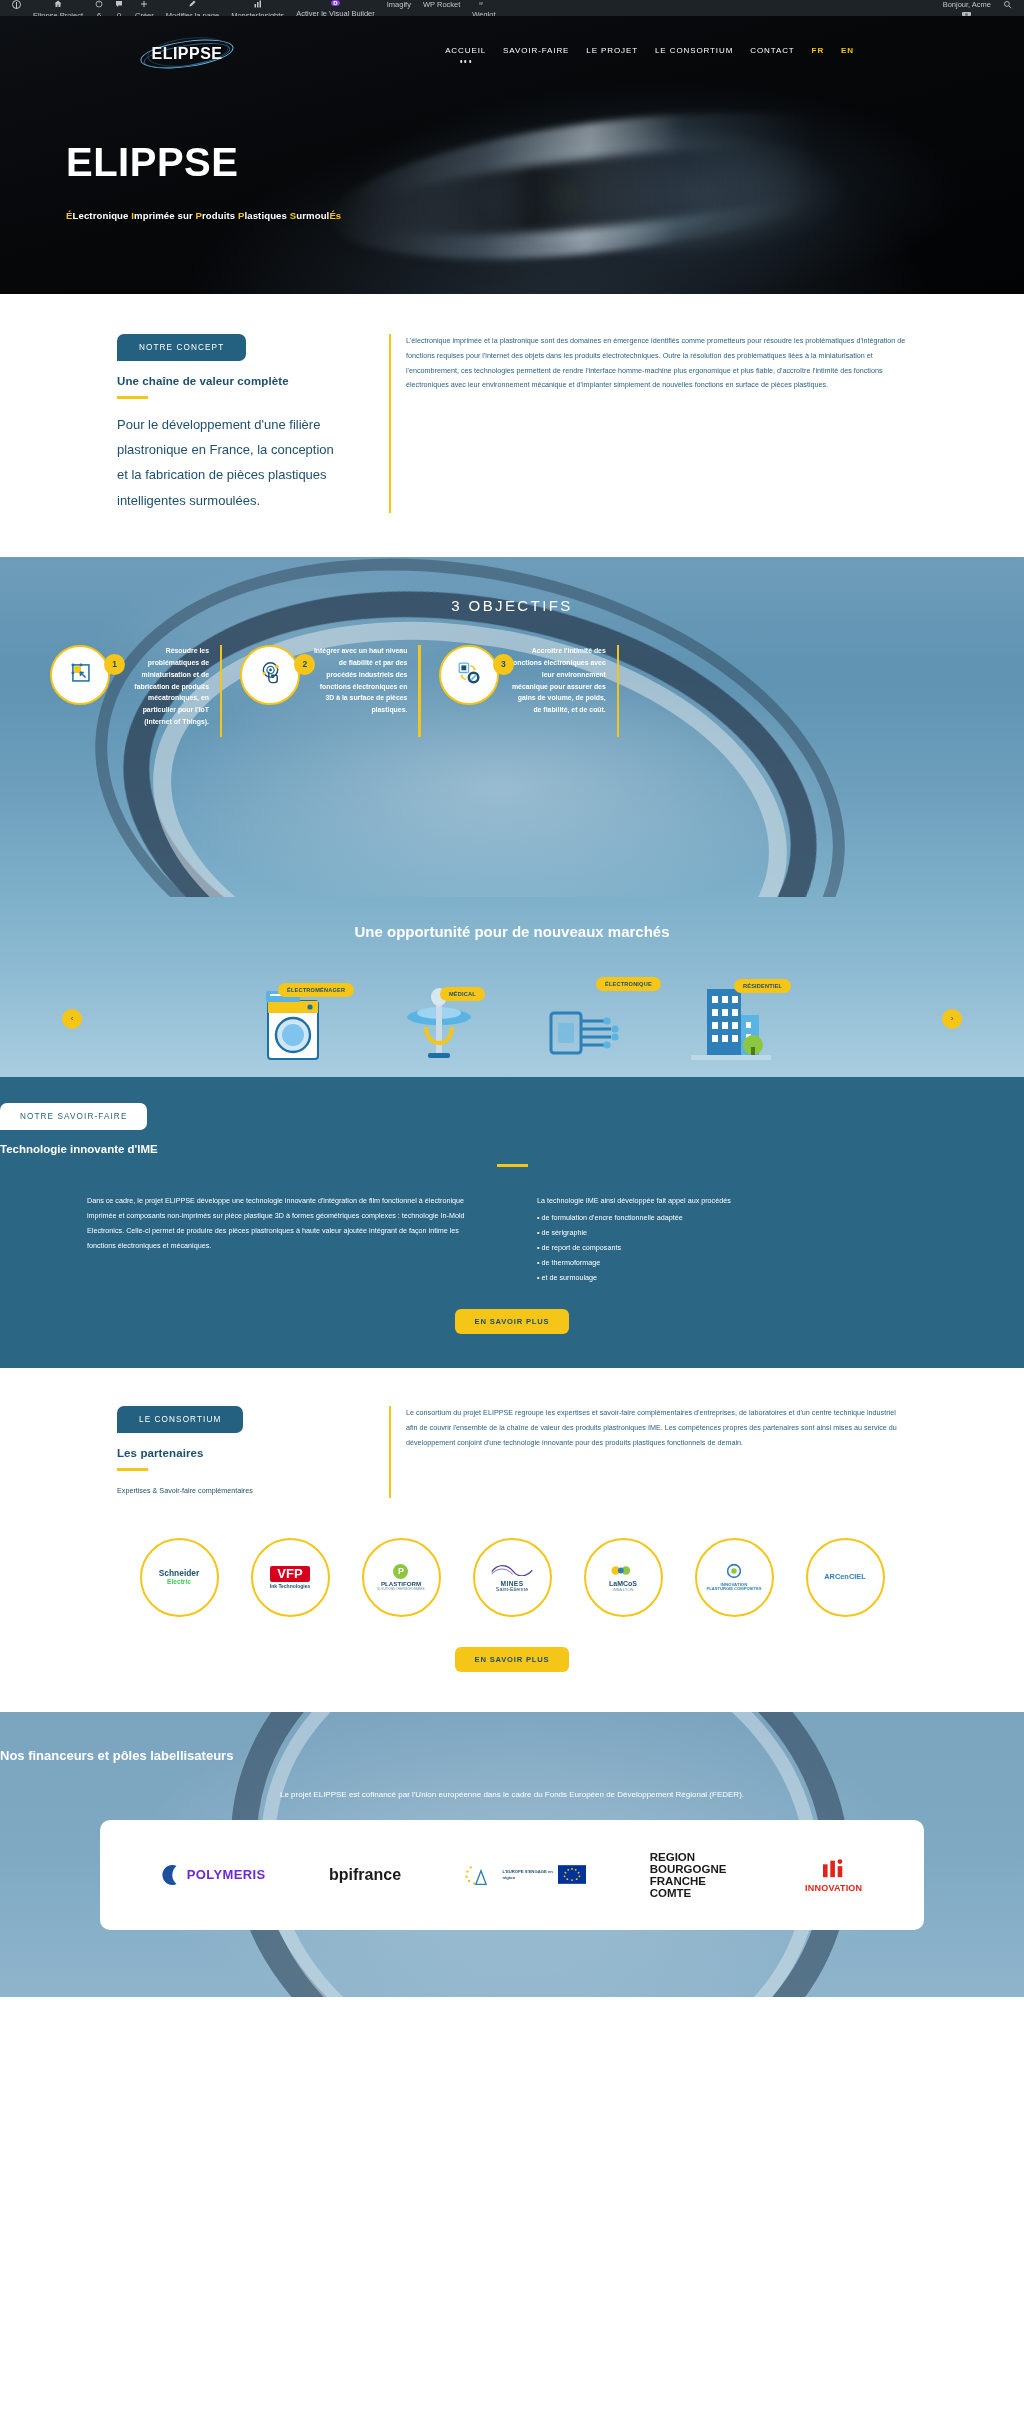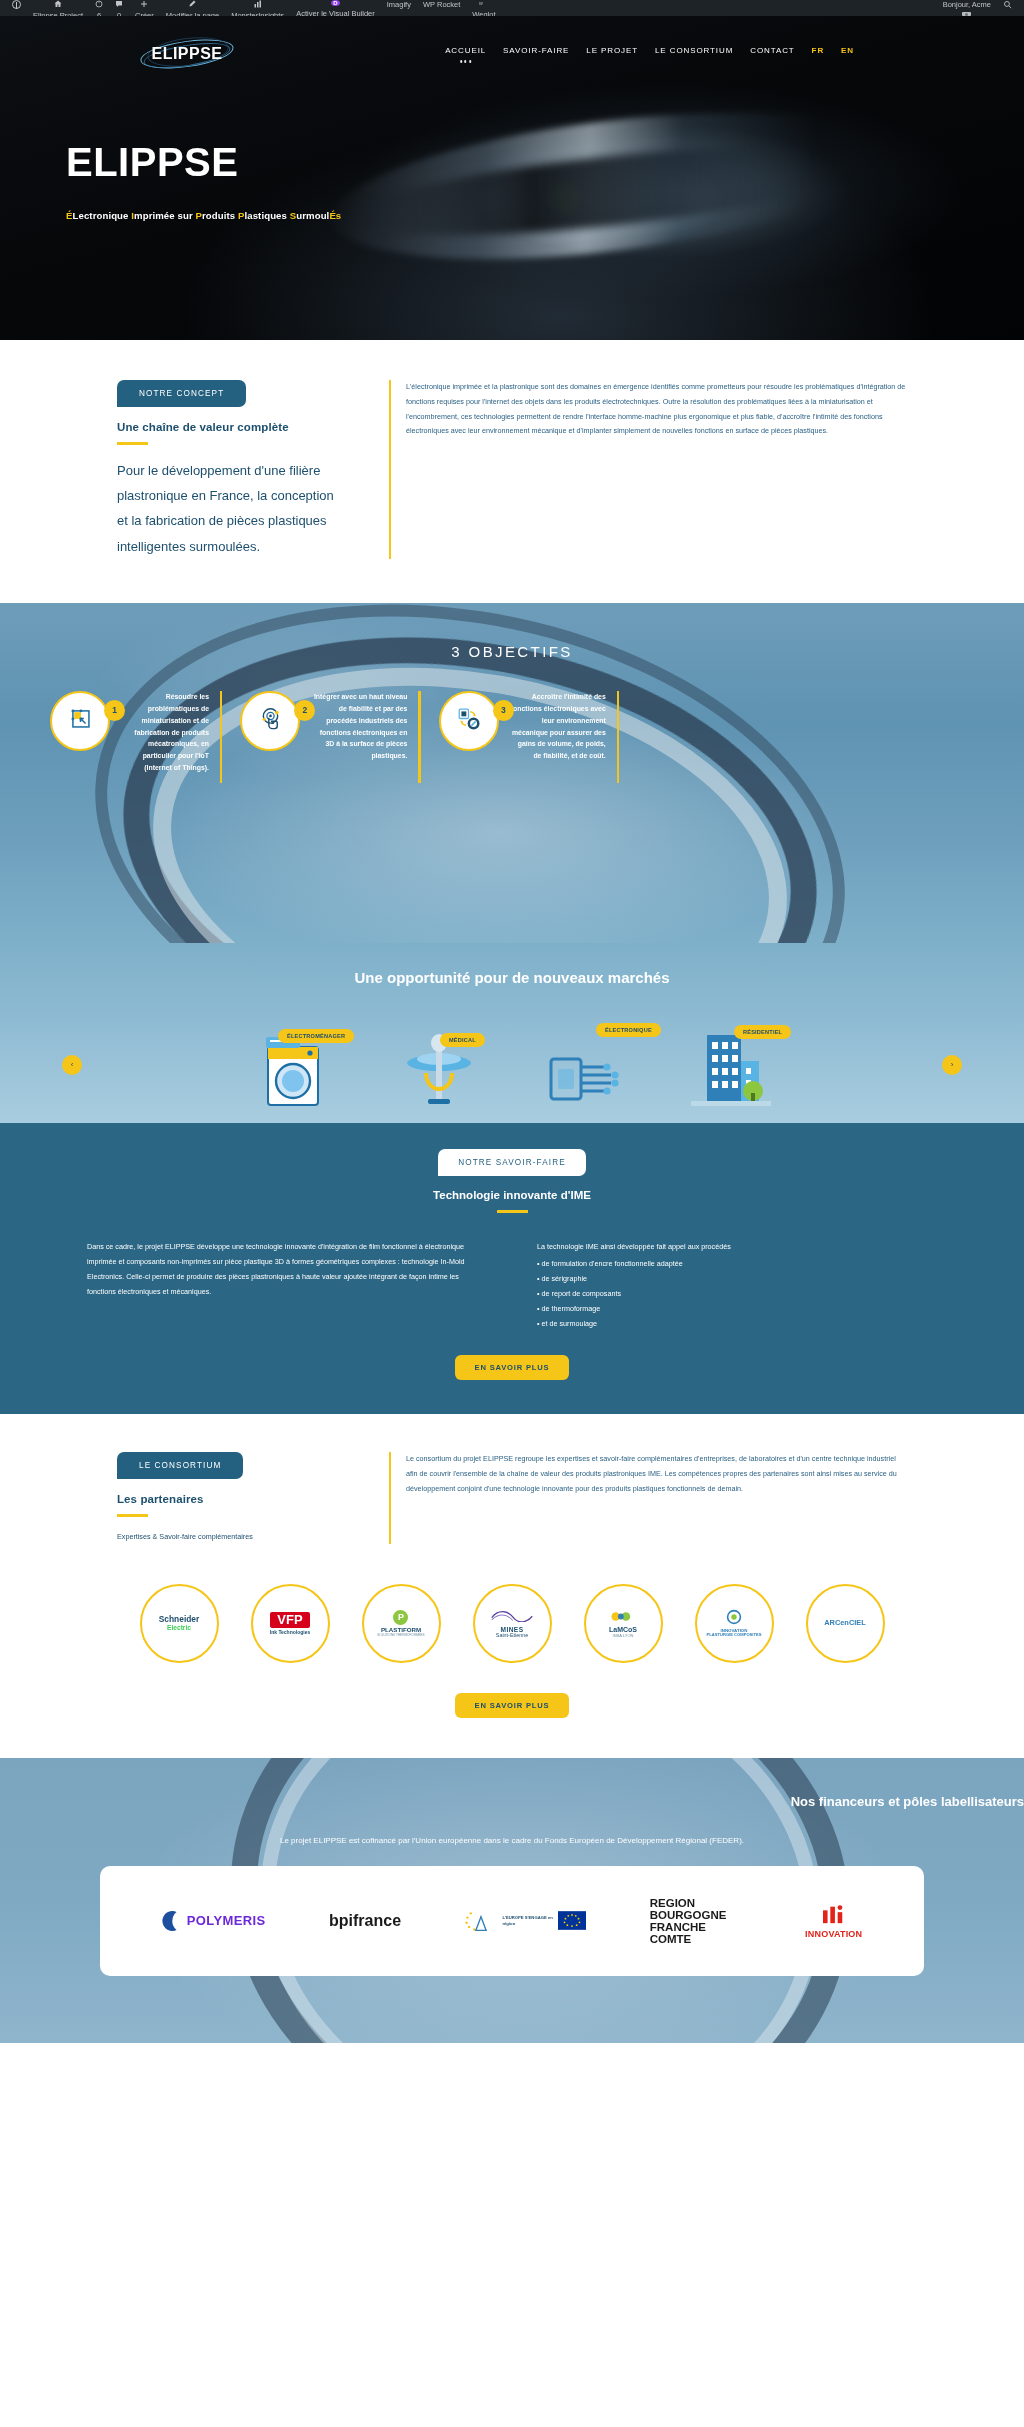--- a/index.html
+++ b/index.html
@@ -20,21 +20,21 @@
   .wp-logo:after{content:"";position:absolute;left:3.4px;top:1px;width:1px;height:6.6px;background:#c3c4c7}
   .ico{display:inline-block;vertical-align:middle}
   .ico svg{display:block}
   .dv-badge{width:9px;height:9px;border-radius:50%;background:#8f3eea;color:#fff;font-size:6px;
             display:flex;align-items:center;justify-content:center;font-weight:bold}
   .avatar-sq{width:9px;height:9px;background:#b9bcc0;border-radius:1px;position:relative;overflow:hidden}
   .avatar-sq:before{content:"";position:absolute;left:3px;top:1.4px;width:3px;height:3px;border-radius:50%;background:#6d7177}
   .avatar-sq:after{content:"";position:absolute;left:1.4px;top:5px;width:6.2px;height:4px;border-radius:3px 3px 0 0;background:#6d7177}
 
   
-  .hero{position:relative;height:324px;width:1024px;overflow:hidden;background:#7f1d1d;}
+  .hero{position:relative;height:278px;width:1024px;overflow:hidden;background:#7f1d1d;}
   .hero-bg{position:absolute;inset:0;
      background:
       radial-gradient(ellipse 420px 150px at 660px 175px, rgba(120,150,170,.55) 0%, rgba(40,55,70,.25) 45%, rgba(0,0,0,0) 72%),
       radial-gradient(ellipse 180px 70px at 600px 185px, rgba(190,210,225,.55) 0%, rgba(0,0,0,0) 70%),
       radial-gradient(circle 26px at 565px 182px, #9ef000 0%, #5aa600 45%, rgba(0,0,0,0) 78%),
       radial-gradient(ellipse 540px 280px at 560px 300px, rgba(70,90,110,.45) 0%, rgba(0,0,0,0) 70%),
       linear-gradient(165deg,#0d1014 0%,#06080a 40%,#020304 100%);
   }
   .hero-swoosh{position:absolute;left:330px;top:105px;width:560px;height:130px;
      border-radius:50%;
@@ -101,21 +101,21 @@
   .carousel{position:absolute;top:70px;left:0;width:1024px;height:100px;display:flex;align-items:flex-end;justify-content:center;gap:36px;z-index:4}
   .mcard{position:relative;width:110px;height:90px;display:flex;align-items:flex-end;justify-content:center}
   .mtag{position:absolute;background:#f5c518;color:#1d4f6e;font-size:5.6px;font-weight:700;
         padding:4px 9px;border-radius:8px;letter-spacing:.2px;white-space:nowrap;z-index:6}
   .arrow{position:absolute;top:112px;width:20px;height:20px;border-radius:50%;background:#f5c518;color:#1d4f6e;
          display:flex;align-items:center;justify-content:center;font-size:8px;z-index:7;cursor:pointer}
   .arrow.l{left:62px}.arrow.r{right:62px}
 
   
   .sf{background:#2b6684;width:1024px;padding:26px 0 34px;position:relative}
-  .sf-head{text-align:center}
+  .sf-head{}
   .pill-w{display:inline-block;background:#fff;color:#24607f;font-size:8.2px;letter-spacing:1.1px;
           padding:9px 20px;border-radius:7px 7px 7px 0;font-weight:400}
   .sf-h{color:#fff;font-size:11.5px;font-weight:700;margin-top:13px}
   .rule-c{width:31px;height:2.6px;background:#f5c518;margin:9px auto 0}
   .sf-cols{display:flex;width:850px;margin:26px auto 0;gap:50px;color:#fff}
   .sf-cols .a{width:400px;font-size:7.2px;line-height:2.1}
   .sf-cols .b{flex:1;font-size:7.2px;line-height:2.1}
   .sf-cols .b ul{list-style:none;margin-top:2px}
   .sf-cols .b li:before{content:"• ";}
   .btn-y{display:block;width:fit-content;margin:24px auto 0;background:#f5c518;color:#1d4f6e;
@@ -132,21 +132,21 @@
   
   .fin{position:relative;width:1024px;height:285px;overflow:hidden;
        background:linear-gradient(180deg,#7ba4bf 0%,#7fa9c3 50%,#8fb5cc 100%)}
   .fin-bg{position:absolute;inset:0;
     background:
      radial-gradient(ellipse 600px 260px at 520px 150px, rgba(255,255,255,.22) 0%, rgba(255,255,255,0) 65%);}
   .fin-ring{position:absolute;left:230px;top:-120px;width:620px;height:520px;border-radius:50%;
      border:26px solid rgba(40,62,82,.55);transform:rotate(8deg)}
   .fin-ring2{position:absolute;left:260px;top:-90px;width:560px;height:470px;border-radius:50%;
      border:14px solid rgba(225,235,242,.45);transform:rotate(8deg)}
-  .fin-h{position:absolute;top:36px;width:1024px;text-align:right;color:#fff;font-size:13px;font-weight:700;z-index:5}
+  .fin-h{position:absolute;top:36px;width:1024px;text-align:left;color:#fff;font-size:13px;font-weight:700;z-index:5}
   .fin-p{position:absolute;top:78px;width:1024px;text-align:center;color:#fff;font-size:8px;z-index:5}
   .fin-card{position:absolute;top:108px;left:100px;width:824px;height:110px;background:#fff;border-radius:10px;
             display:flex;align-items:center;justify-content:space-around;padding:0 30px;z-index:5}
 
   
   .lg{font-family:"Liberation Sans",sans-serif;text-align:center;line-height:1.1}
 </style>
 </head>
 <body>
 

